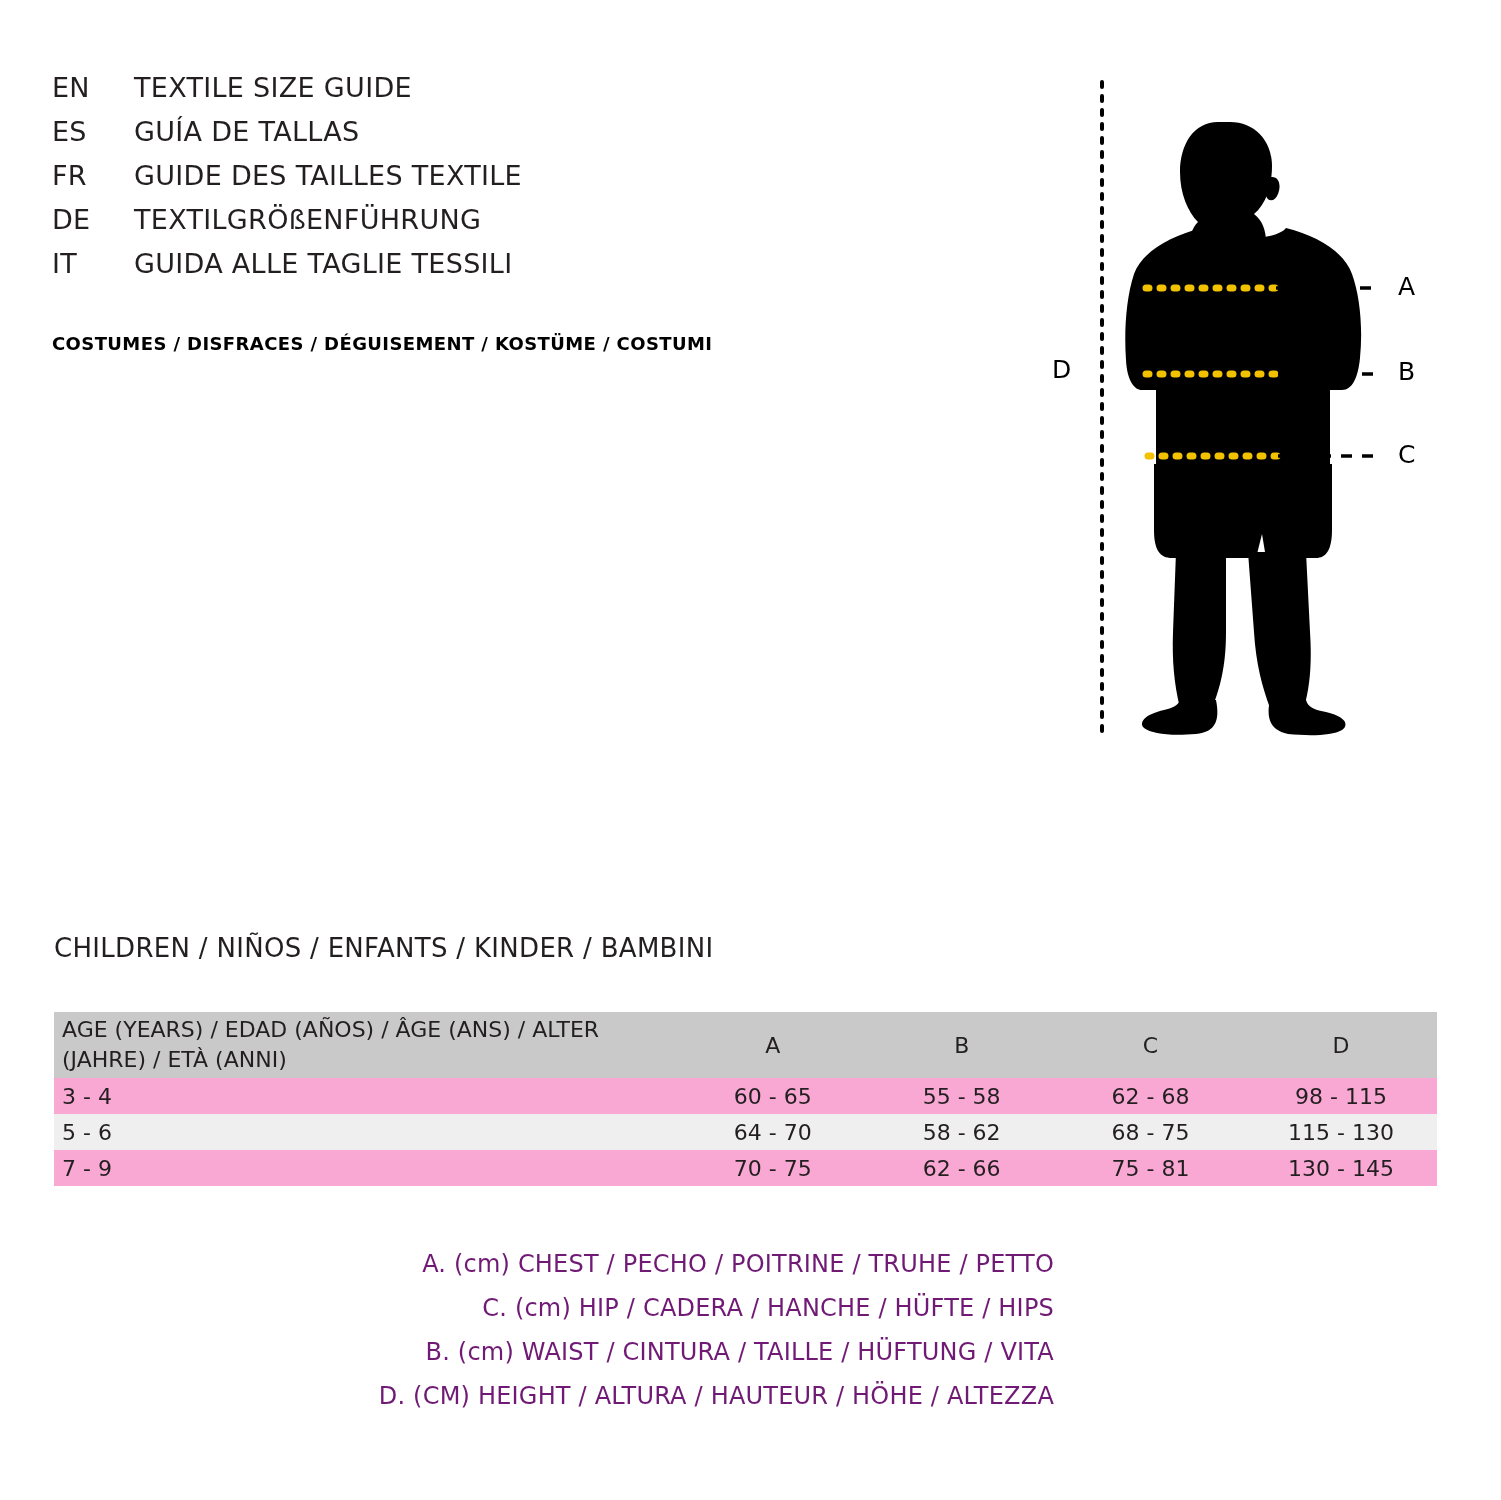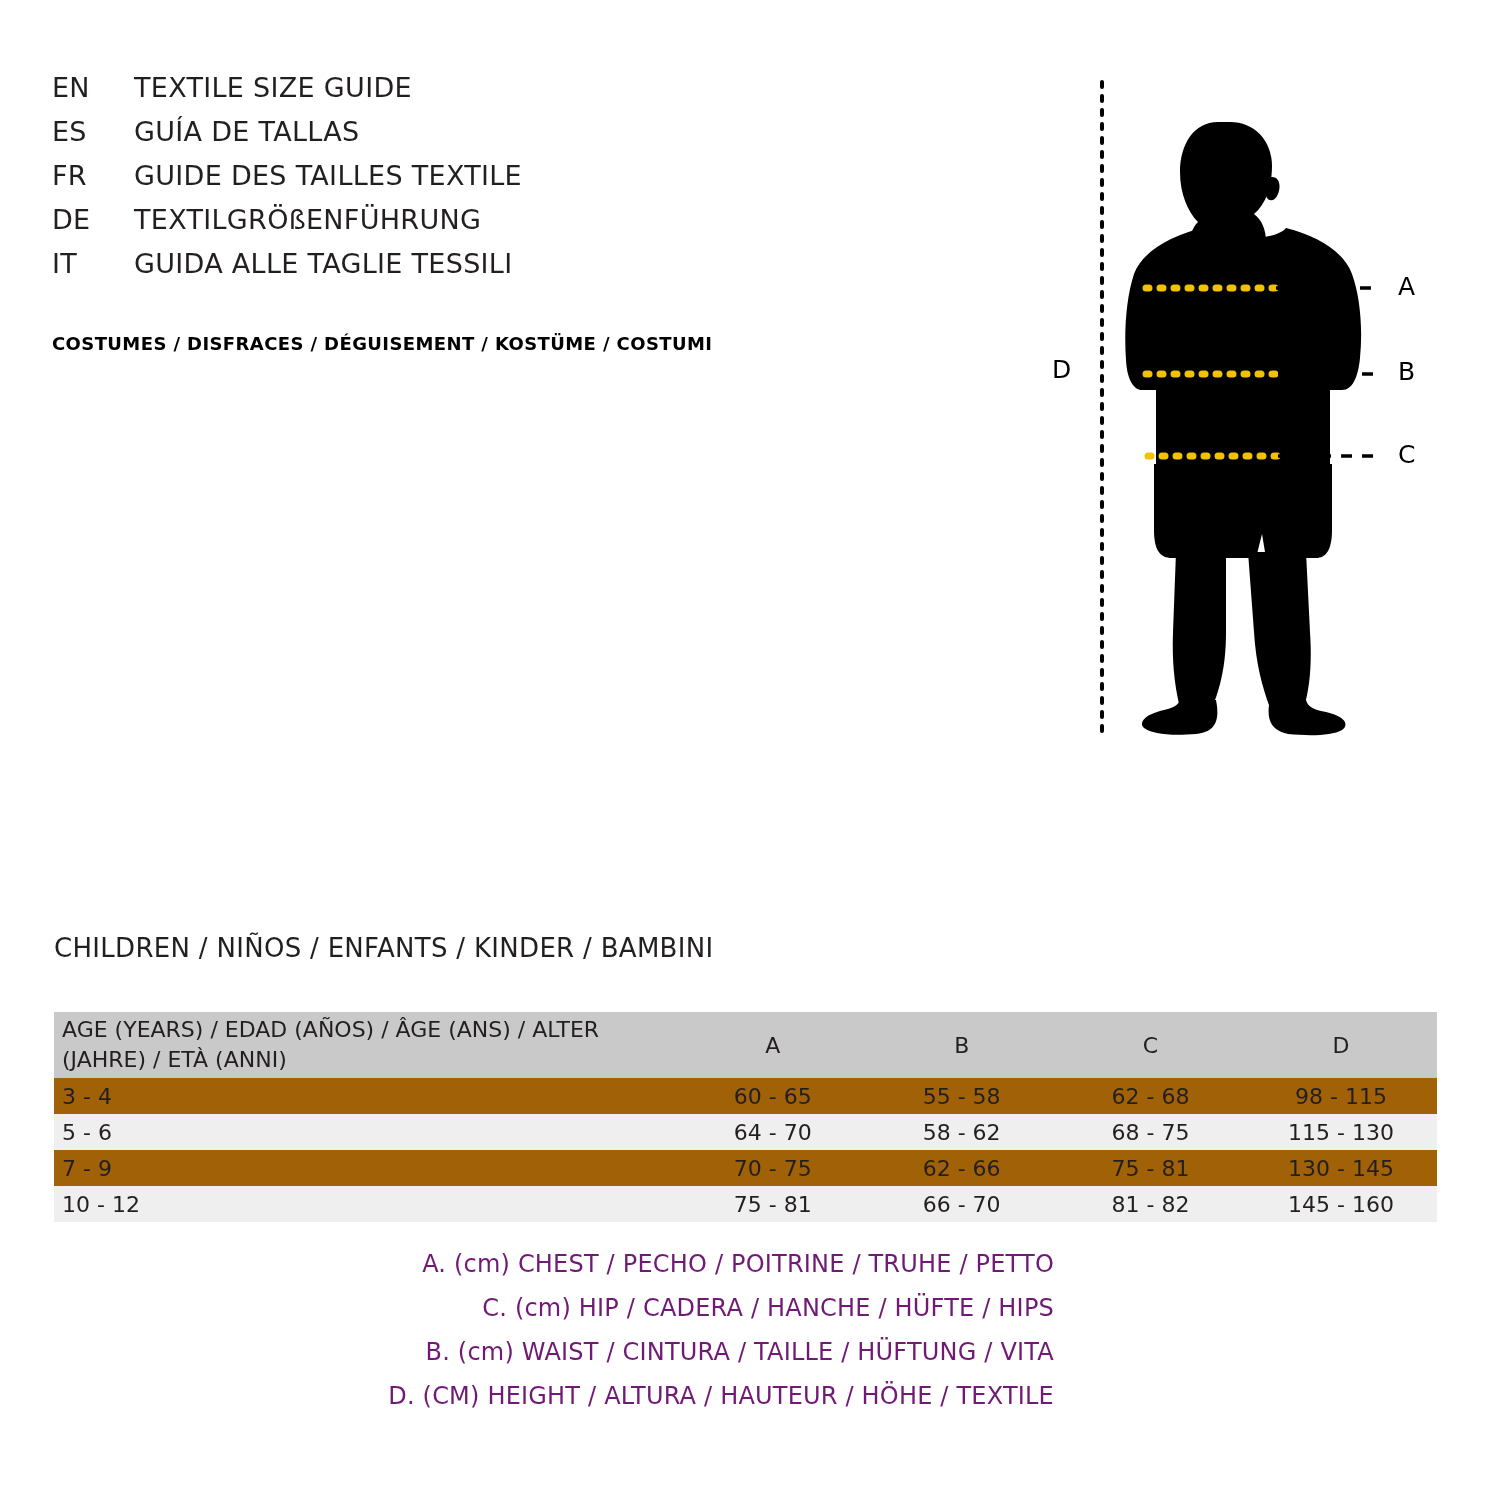--- a/index.html
+++ b/index.html
@@ -109,21 +109,21 @@
     text-align: left;
     padding-left: 8px;
     line-height: 1.35;
     font-size: 22px;
   }
   table.size-table tbody td.col-age {
     text-align: left;
     padding-left: 8px;
   }
   table.size-table tbody tr.odd td {
-    background: #a16207;
+    background: #f9a8d4;
   }
   table.size-table tbody tr.even td {
     background: #efefef;
   }
   .col-age   { width: 620px; }
   .col-a     { width: 190px; }
   .col-b     { width: 190px; }
   .col-c     { width: 190px; }
   .col-d     { width: 193px; }
 
@@ -269,28 +269,21 @@
       <td class="col-c">68 - 75</td>
       <td class="col-d">115 - 130</td>
     </tr>
     <tr class="odd">
       <td class="col-age">7 - 9</td>
       <td class="col-a">70 - 75</td>
       <td class="col-b">62 - 66</td>
       <td class="col-c">75 - 81</td>
       <td class="col-d">130 - 145</td>
     </tr>
-    <tr class="even">
-      <td class="col-age">10 - 12</td>
-      <td class="col-a">75 - 81</td>
-      <td class="col-b">66 - 70</td>
-      <td class="col-c">81 - 82</td>
-      <td class="col-d">145 - 160</td>
-    </tr>
   </tbody>
 </table>
 
 <div class="legend">
   <div class="legend-row">A. (cm) CHEST / PECHO / POITRINE / TRUHE / PETTO</div>
   <div class="legend-row">C. (cm) HIP / CADERA / HANCHE / HÜFTE / HIPS</div>
   <div class="legend-row">B. (cm) WAIST / CINTURA / TAILLE / HÜFTUNG / VITA</div>
-  <div class="legend-row">D. (CM) HEIGHT / ALTURA / HAUTEUR / HÖHE / TEXTILE</div>
+  <div class="legend-row">D. (CM) HEIGHT / ALTURA / HAUTEUR / HÖHE / ALTEZZA</div>
 </div>
 
 </body></html>

